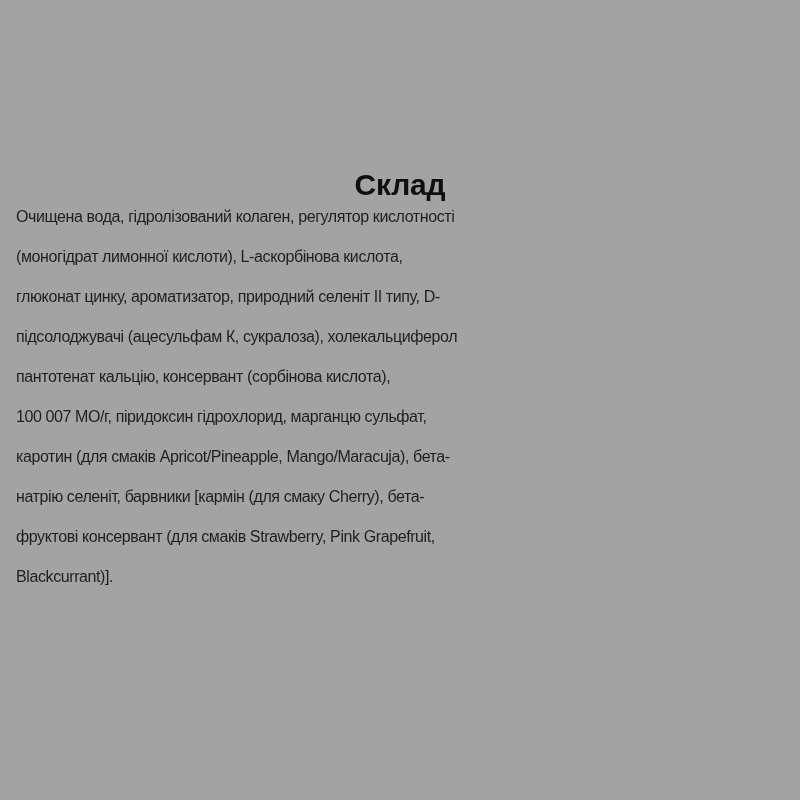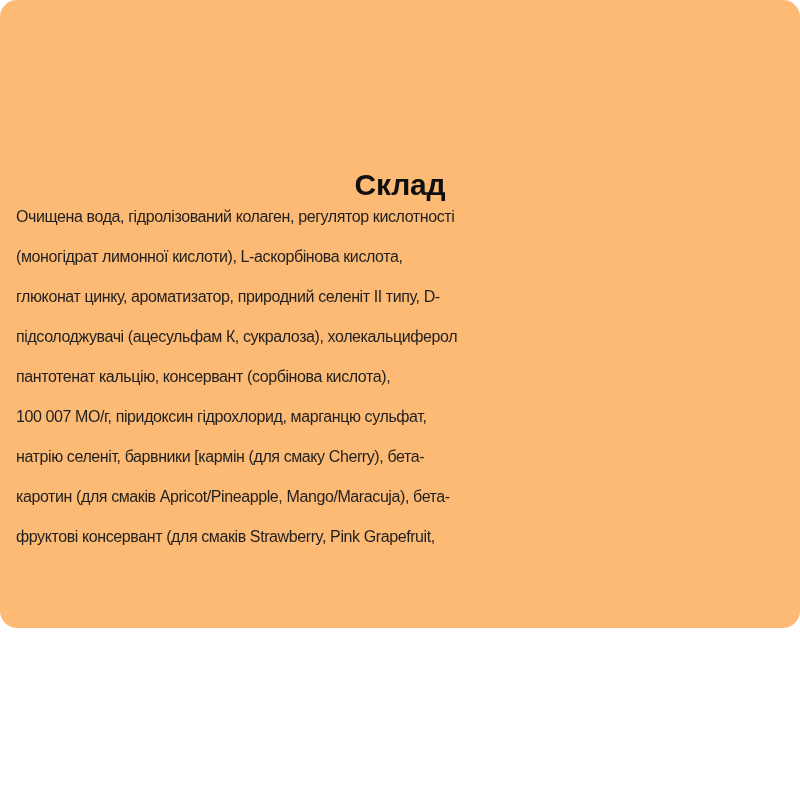--- a/index.html
+++ b/index.html
@@ -3,25 +3,24 @@
 <meta charset="utf-8">
 <style>
   html, body {
     margin: 0;
     padding: 0;
     background: #ffffff;
   }
   .page {
     position: relative;
     width: 800px;
-    height: 628px;
-    background: #fdba74;
+    height: 800px;
+    background: #a3a3a3;
     overflow: hidden;
     font-family: "Liberation Sans", sans-serif;
-    border-radius: 17px;
   }
   .title {
     position: absolute;
     top: 168px;
     left: 0;
     width: 100%;
     margin: 0;
     text-align: center;
     font-size: 30px;
     line-height: 34px;
@@ -50,17 +49,18 @@
 <div class="page">
   <h1 class="title">Склад</h1>
 
   <div class="body-text">
     <div class="line">Очищена вода, гідролізований колаген, регулятор кислотності</div>
     <div class="line">(моногідрат лимонної кислоти), L-аскорбінова кислота,</div>
     <div class="line">глюконат цинку, ароматизатор, природний селеніт II типу, D-</div>
     <div class="line">підсолоджувачі (ацесульфам К, сукралоза), холекальциферол</div>
     <div class="line">пантотенат кальцію, консервант (сорбінова кислота),</div>
     <div class="line">100 007 МО/г, піридоксин гідрохлорид, марганцю сульфат,</div>
+    <div class="line">каротин (для смаків Apricot/Pineapple, Mango/Maracuja), бета-</div>
     <div class="line">натрію селеніт, барвники [кармін (для смаку Cherry), бета-</div>
-    <div class="line">каротин (для смаків Apricot/Pineapple, Mango/Maracuja), бета-</div>
     <div class="line">фруктові консервант (для смаків Strawberry, Pink Grapefruit,</div>
+    <div class="line">Blackcurrant)].</div>
   </div>
 </div>
 
 </body></html>

